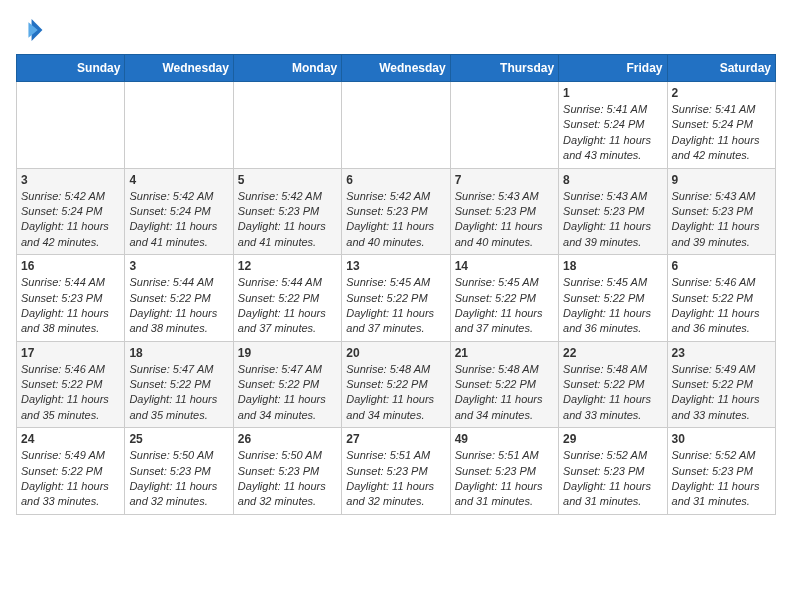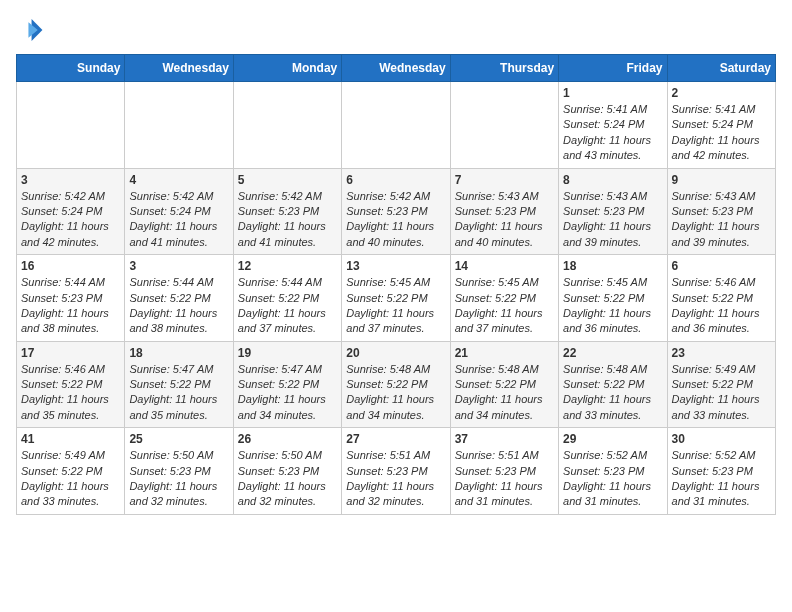--- a/index.html
+++ b/index.html
@@ -292,21 +292,21 @@
         <td>
           <span class="day-num">23</span>
           <div class="day-info" style="white-space: pre-line;">Sunrise: 5:49 AM
 Sunset: 5:22 PM
 Daylight: 11 hours
 and 33 minutes.</div>
         </td>
       </tr>
       <tr>
         <td>
-          <span class="day-num">41</span>
+          <span class="day-num">24</span>
           <div class="day-info" style="white-space: pre-line;">Sunrise: 5:49 AM
 Sunset: 5:22 PM
 Daylight: 11 hours
 and 33 minutes.</div>
         </td>
         <td>
           <span class="day-num">25</span>
           <div class="day-info" style="white-space: pre-line;">Sunrise: 5:50 AM
 Sunset: 5:23 PM
 Daylight: 11 hours
@@ -320,21 +320,21 @@
 and 32 minutes.</div>
         </td>
         <td>
           <span class="day-num">27</span>
           <div class="day-info" style="white-space: pre-line;">Sunrise: 5:51 AM
 Sunset: 5:23 PM
 Daylight: 11 hours
 and 32 minutes.</div>
         </td>
         <td>
-          <span class="day-num">37</span>
+          <span class="day-num">49</span>
           <div class="day-info" style="white-space: pre-line;">Sunrise: 5:51 AM
 Sunset: 5:23 PM
 Daylight: 11 hours
 and 31 minutes.</div>
         </td>
         <td>
           <span class="day-num">29</span>
           <div class="day-info" style="white-space: pre-line;">Sunrise: 5:52 AM
 Sunset: 5:23 PM
 Daylight: 11 hours

